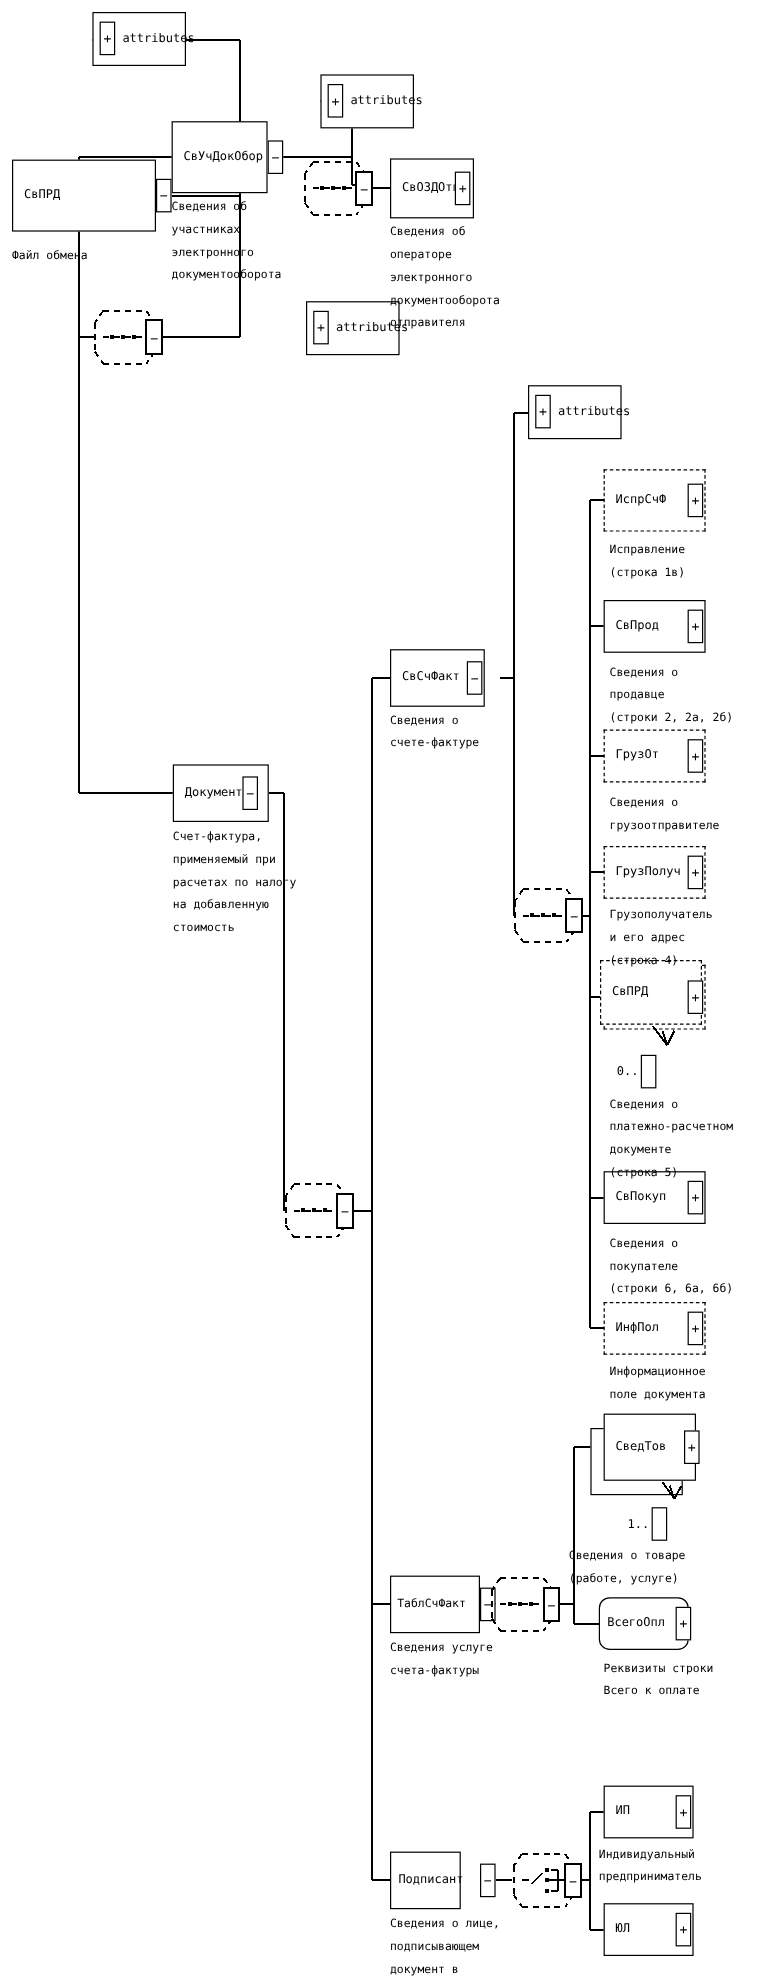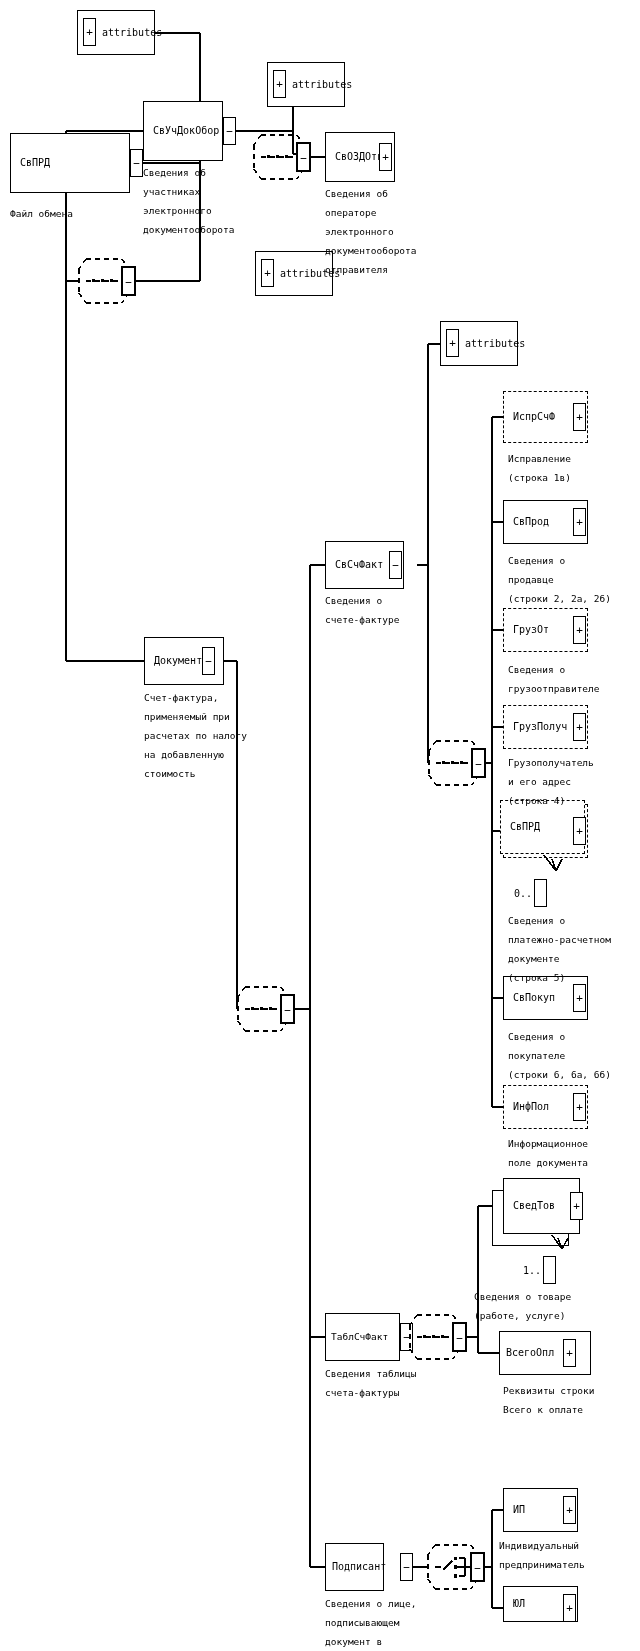--- a/index.html
+++ b/index.html
@@ -273,36 +273,36 @@
 <div class="mult" style="left:523px;top:1256px;">
   <span>1..</span>
   <span class="mbox"></span>
 </div>
 
 <div class="node" style="left:325px;top:1313px;width:75px;height:48px;">
   <span class="nm" style="padding-left:5px;font-size:9.5px;">ТаблСчФакт</span>
 </div>
 <div class="chip" style="left:400px;top:1323px;">−</div>
 
-<div class="node" style="left:499px;top:1331px;width:92px;height:44px;">
+<div class="node" style="left:499px;top:1331px;width:75px;height:44px;border-radius:9px;">
   <span class="nm" style="padding-left:6px;">ВсегоОпл</span>
 </div>
 <div class="chip" style="left:563px;top:1339px;">+</div>
 
 <div class="node" style="left:325px;top:1543px;width:59px;height:48px;">
   <span class="nm" style="padding-left:6px;">Подписант</span>
 </div>
 <div class="chip" style="left:400px;top:1553px;">−</div>
 
 <div class="node" style="left:503px;top:1488px;width:75px;height:44px;">
   <span class="nm">ИП</span>
 </div>
 <div class="chip" style="left:563px;top:1496px;">+</div>
 
-<div class="node" style="left:503px;top:1586px;width:75px;height:36px;">
+<div class="node" style="left:503px;top:1586px;width:75px;height:44px;">
   <span class="nm">ЮЛ</span>
 </div>
 <div class="chip" style="left:563px;top:1594px;">+</div>
 
 <div class="conn" style="left:78px;top:253px;">
   <svg width="60" height="56" shape-rendering="crispEdges">
     <g stroke="#000" stroke-width="1.6" fill="none" stroke-dasharray="5,4">
       <path d="M8,6 L44,6"></path>
           <path d="M8,50 L44,50"></path>
       <path d="M8,6 L1,16"></path>
@@ -478,21 +478,21 @@
 платежно-расчетном
 документе
 (строка 5)</div>
 <div class="cap" style="left:508px;top:1027px;">Сведения о
 покупателе
 (строки 6, 6а, 6б)</div>
 <div class="cap" style="left:508px;top:1134px;">Информационное
 поле документа</div>
 <div class="cap" style="left:474px;top:1287px;">Сведения о товаре
 (работе, услуге)</div>
-<div class="cap" style="left:325px;top:1364px;">Сведения таблицы
+<div class="cap" style="left:325px;top:1364px;">Сведения услуге
 счета-фактуры</div>
 <div class="cap" style="left:503px;top:1381px;">Реквизиты строки
 Всего к оплате</div>
 <div class="cap" style="left:325px;top:1594px;">Сведения о лице,
 подписывающем
 документ в
 электронном виде</div>
 <div class="cap" style="left:499px;top:1536px;">Индивидуальный
 предприниматель</div>
 

